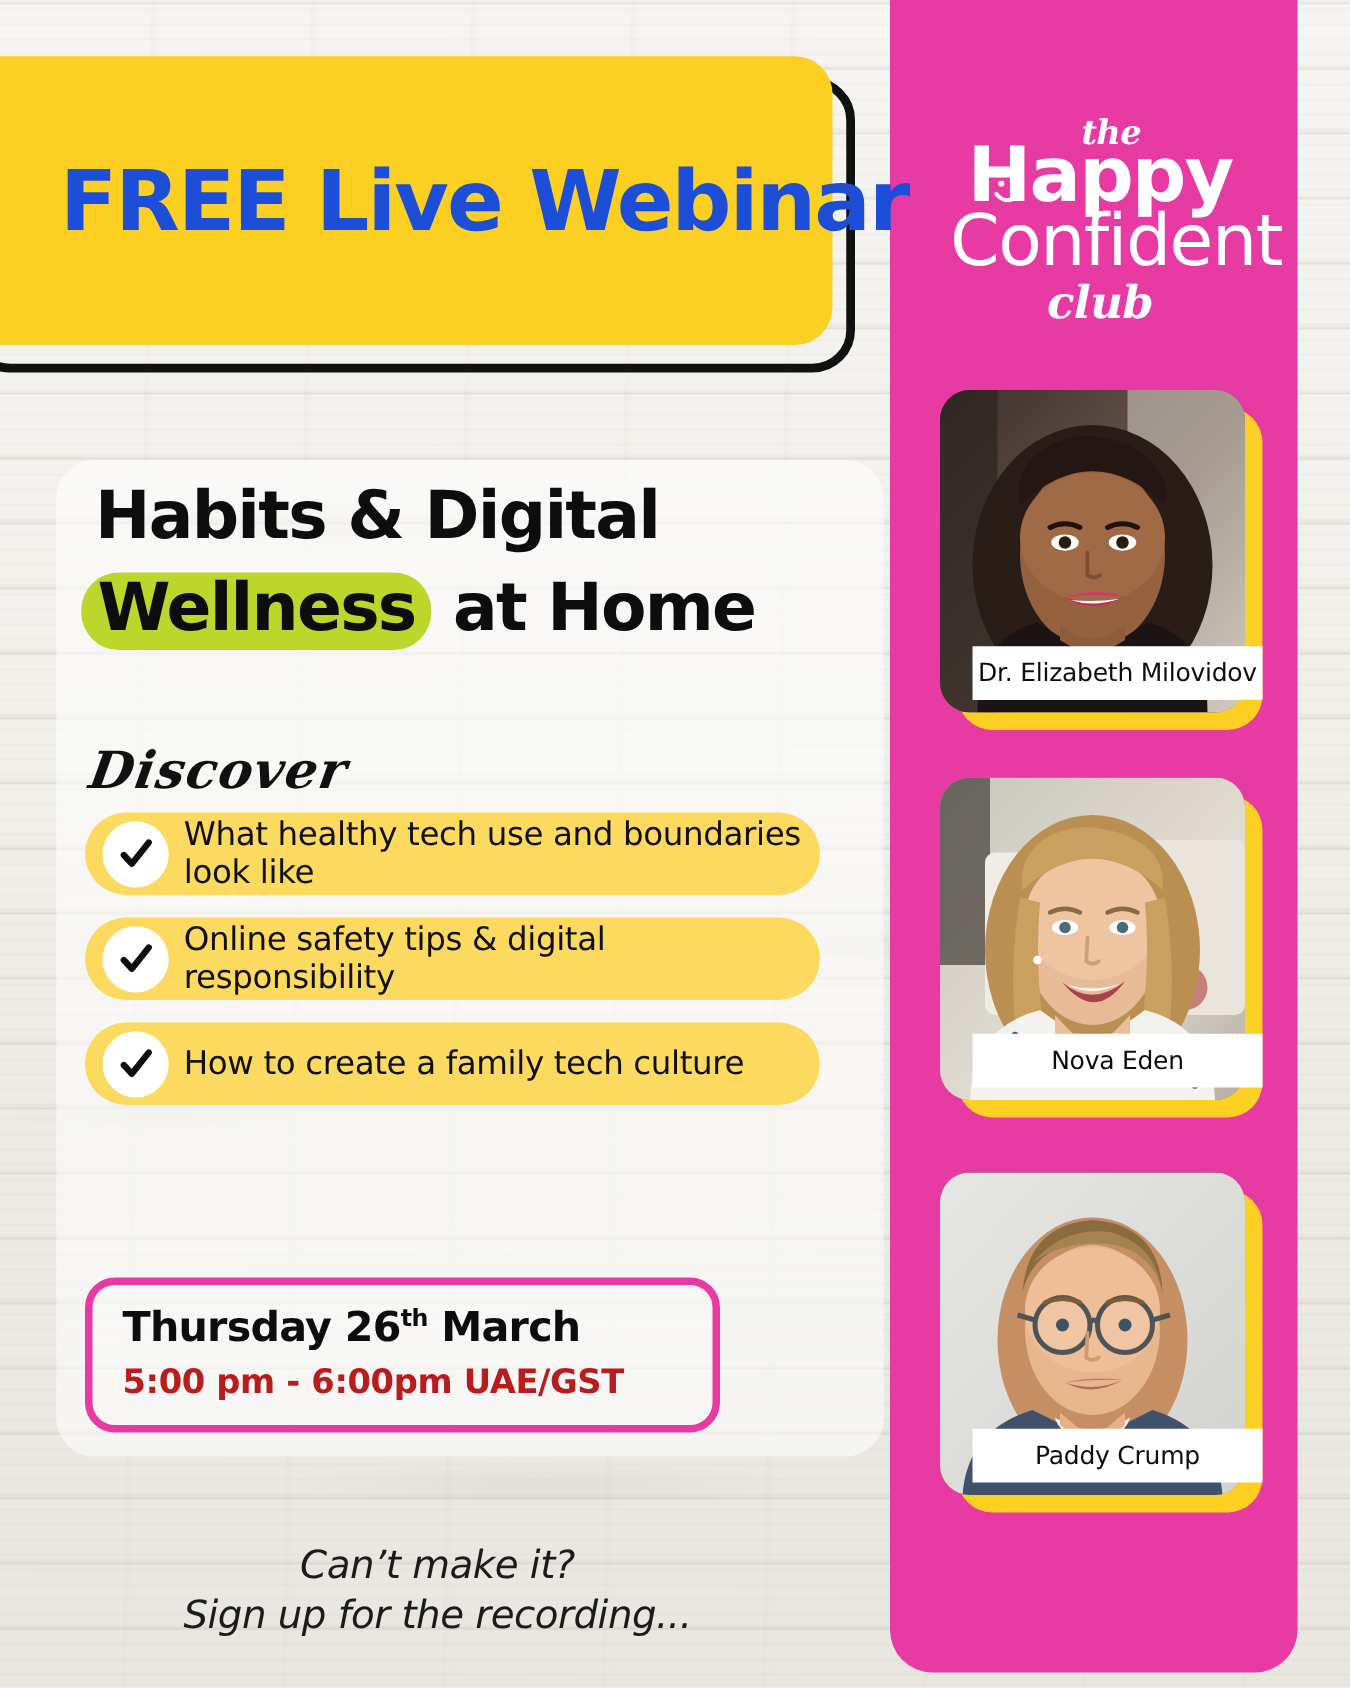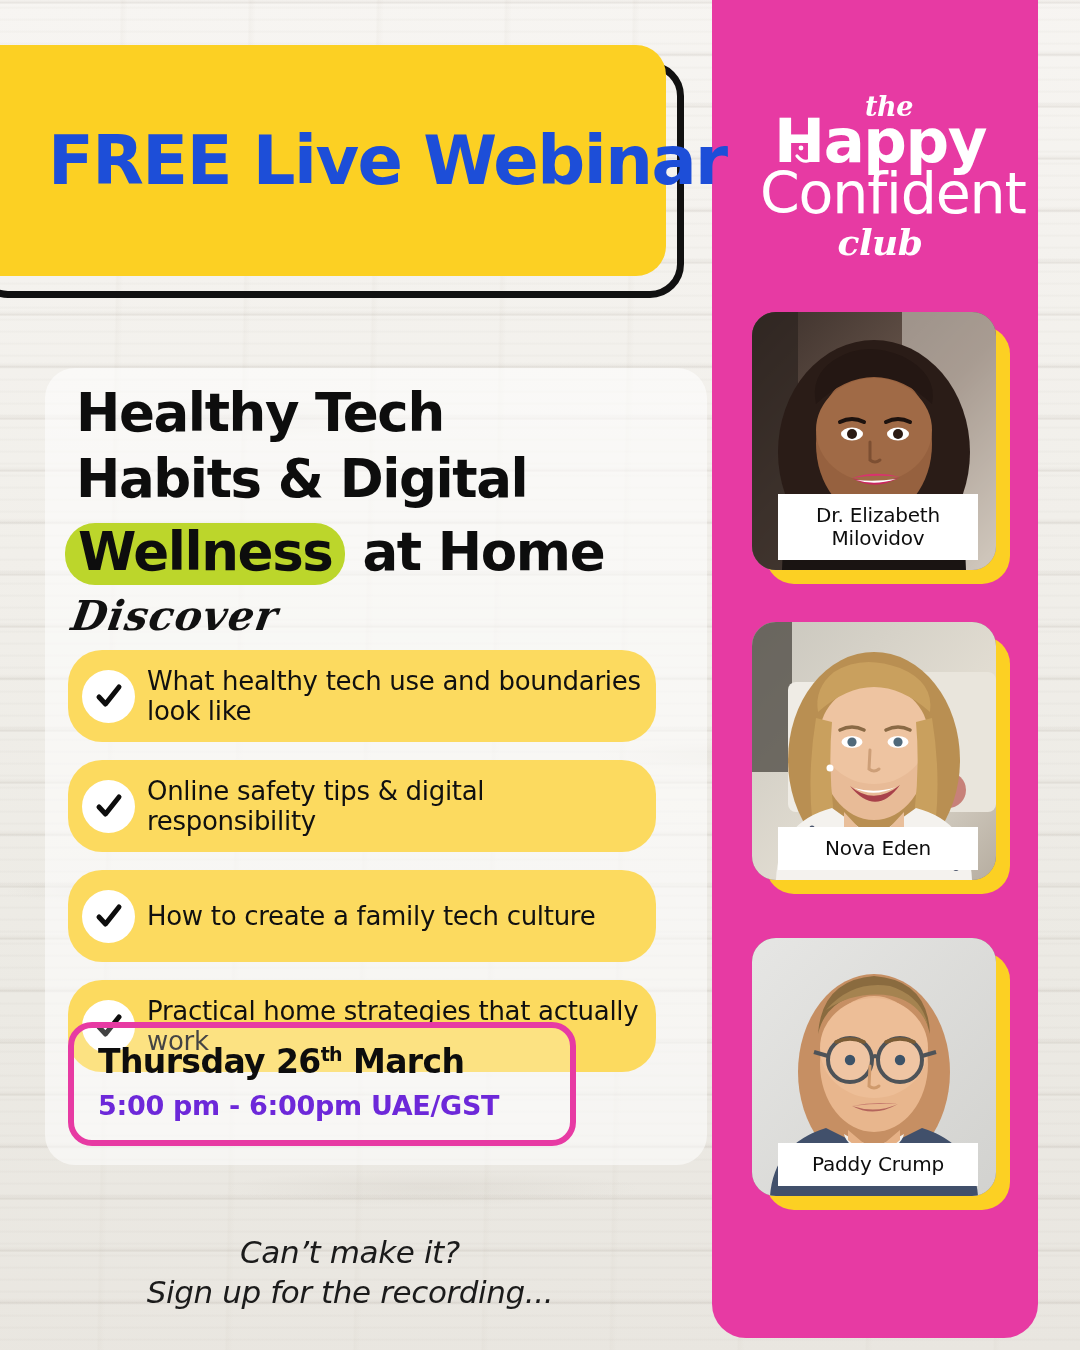--- a/index.html
+++ b/index.html
@@ -142,21 +142,21 @@
   }
 
   
   #bullets{
     position:absolute; left:68px; top:650px; width:588px;
   }
   .bullet{
     position:relative;
     background:#fcda5f;
     border-radius:34px;
-    height:92px;
+    height:66px;
     margin-bottom:18px;
     display:flex; align-items:center;
     padding-left:14px;
   }
   .check-circle{
     flex:0 0 auto;
     width:53px; height:53px;
     background:#ffffff;
     border-radius:50%;
     display:flex; align-items:center; justify-content:center;
@@ -180,21 +180,21 @@
     background:rgba(255,255,255,0.22);
     padding:14px 0 0 24px;
   }
   #date-line{
     font-size:33px; font-weight:700; color:#0d0d0d;
     letter-spacing:-0.6px;
     font-family:"DejaVu Sans", sans-serif;
   }
   #date-line sup{ font-size:19px; vertical-align:super; }
   #time-line{
-    font-size:27px; font-weight:700; color:#6d28d9;
+    font-size:27px; font-weight:700; color:#b91c1c;
     margin-top:9px; letter-spacing:-0.3px;
     font-family:"DejaVu Sans", sans-serif;
   }
 
   
   #footer{
     position:absolute; left:0px; top:1232px; width:700px;
     text-align:center;
     font-style:italic;
     font-size:31px; line-height:1.3;
@@ -218,21 +218,21 @@
   .speaker-photo{
     position:absolute; left:0; top:0;
     width:244px; height:258px;
     border-radius:24px;
     overflow:hidden;
     background:#8a7f76;
   }
   .speaker-photo svg{ display:block; width:100%; height:100%; }
   .speaker-name{
     position:absolute; left:26px; bottom:14px;
-    width:200px;
+    width:232px;
     background:#ffffff;
     text-align:center;
     padding:10px 4px;
     font-size:20px; line-height:1.14;
     color:#0d0d0d; font-weight:400;
     letter-spacing:-0.2px;
     font-family:"DejaVu Sans", sans-serif;
   }
 </style>
 </head>
@@ -259,21 +259,20 @@
 </div>
 
 <div id="banner-outline"></div>
 <div id="banner-fill">
   <div id="banner-text">FREE Live Webinar</div>
 </div>
 
 <div id="content-card"></div>
 
 <div id="headline">
-  <span class="hl-line">Healthy Tech</span>
   <span class="hl-line">Habits &amp; Digital</span>
   <span class="hl-line"><span class="highlight">Wellness</span> <span>at Home</span></span>
 </div>
 
 <div id="discover">Discover</div>
 
 <div id="bullets">
   <div class="bullet">
     <span class="check-circle">
       <svg width="30" height="30" viewBox="0 0 30 30">
@@ -290,28 +289,20 @@
     </span>
     <span class="bullet-text">Online safety tips &amp; digital responsibility</span>
   </div>
   <div class="bullet">
     <span class="check-circle">
       <svg width="30" height="30" viewBox="0 0 30 30">
           <path d="M5 16 L11.5 23 L25 6" stroke="#0d0d0d" stroke-width="5" fill="none" stroke-linecap="round" stroke-linejoin="round"></path>
         </svg>
     </span>
     <span class="bullet-text">How to create a family tech culture</span>
-  </div>
-  <div class="bullet">
-    <span class="check-circle">
-      <svg width="30" height="30" viewBox="0 0 30 30">
-          <path d="M5 16 L11.5 23 L25 6" stroke="#0d0d0d" stroke-width="5" fill="none" stroke-linecap="round" stroke-linejoin="round"></path>
-        </svg>
-    </span>
-    <span class="bullet-text">Practical home strategies that actually work</span>
   </div>
 </div>
 
 <div id="date-box">
   <div id="date-line"><span>Thursday 26</span><sup>th</sup><span> March</span></div>
   <div id="time-line">5:00 pm - 6:00pm UAE/GST</div>
 </div>
 
 <div id="footer">
   <div>Can’t make it?</div>

